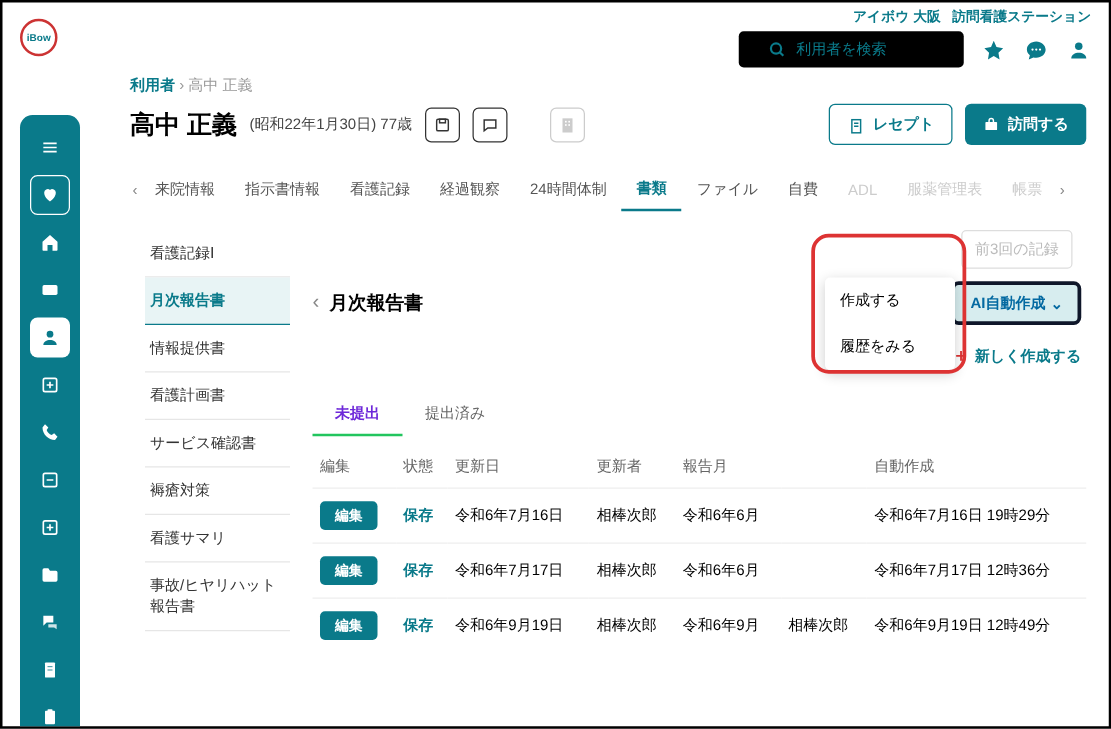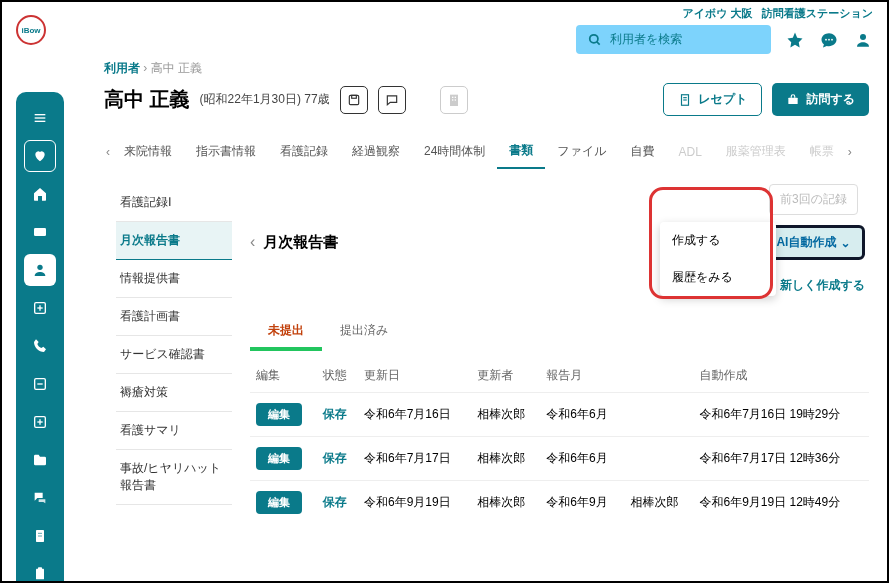--- a/index.html
+++ b/index.html
@@ -4,38 +4,38 @@
 <style>
 * { margin:0; padding:0; box-sizing:border-box; font-family:"Hiragino Sans","Meiryo",sans-serif; }
 body { background:#fff; width:889px; height:583px; overflow:hidden; position:relative; border:2px solid #000; }
 
 .top-bar { height:56px; display:flex; align-items:center; padding:0 14px; gap:10px; }
 .logo { width:30px; height:30px; border:2px solid #c33; border-radius:50%; position:relative; display:flex; align-items:center; justify-content:center; font-size:8px; font-weight:bold; color:#0a7a8a; }
 .logo::after{content:"iBow"; }
 .top-right { margin-left:auto; display:flex; flex-direction:column; align-items:flex-end; gap:4px; }
 .org-line { color:#0a7a8a; font-size:11px; font-weight:bold; }
 .search-row { display:flex; align-items:center; gap:14px; }
-.search-box { background:#7dd3fc; border-radius:4px; padding:6px 12px; display:flex; align-items:center; gap:8px; color:#0a7a8a; font-size:12px; width:195px; }
+.search-box { background:#000000; border-radius:4px; padding:6px 24px; display:flex; align-items:center; gap:8px; color:#0a7a8a; font-size:12px; width:180px; }
 .top-icon { color:#0a7a8a; width:20px; height:20px; display:flex; align-items:center; justify-content:center; }
 
 .side-rail { position:absolute; left:14px; top:90px; width:48px; background:#0a7a8a; border-radius:10px; padding:10px 0; display:flex; flex-direction:column; align-items:center; gap:6px; }
 .rail-item { width:32px; height:32px; border-radius:6px; display:flex; align-items:center; justify-content:center; color:#fff; cursor:pointer; }
 .rail-item.selected { background:#fff; color:#0a7a8a; }
 .rail-item.outlined { border:1px solid #fff; }
 
 .main { margin-left:78px; padding:0 18px 0 24px; }
 .crumb { font-size:12px; color:#0a7a8a; font-weight:bold; margin-top:2px;}
 .crumb .dim{ color:#999; font-weight:normal;}
 .hdr-row{ display:flex; align-items:center; gap:10px; margin-top:6px; }
 .pname{ font-size:20px; font-weight:bold; }
 .pmeta{ font-size:12px; color:#444; }
 .sq-btn{ width:28px; height:28px; border:1px solid #333; border-radius:5px; display:flex; align-items:center; justify-content:center; background:#fff; cursor:pointer; font-size:14px;}
 .bldg{ width:28px; height:28px; border:1px solid #ccc; border-radius:5px; display:flex; align-items:center; justify-content:center; color:#bbb;}
 .hdr-actions{ margin-left:auto; display:flex; gap:10px; }
-.btn-outline{ border:1.5px solid #0a7a8a; color:#0a7a8a; background:#fff; border-radius:5px; padding:7px 14px; font-size:12px; font-weight:bold; display:flex; align-items:center; gap:6px; cursor:pointer;}
+.btn-outline{ border:1.5px solid #0a7a8a; color:#0a7a8a; background:#fff; border-radius:5px; padding:7px 14px; font-size:12px; font-weight:bold; display:flex; align-items:flex-end; gap:6px; cursor:pointer;}
 .btn-fill{ background:#0a7a8a; color:#fff; border:none; border-radius:5px; padding:7px 14px; font-size:12px; font-weight:bold; display:flex; align-items:center; gap:6px; cursor:pointer;}
 
 .tabstrip{ display:flex; align-items:center; gap:0; margin-top:18px; border-bottom:1px solid transparent; font-size:12px; color:#555;}
 .tabstrip .chev{ color:#888; padding:0 2px; cursor:pointer;}
 .tab{ padding:8px 12px; cursor:pointer; white-space:nowrap;}
 .tab.active{ color:#0a7a8a; font-weight:bold; border-bottom:2px solid #0a7a8a;}
 .tab.dim{ color:#ccc; }
 
 .content-row{ display:flex; gap:18px; margin-top:14px; }
 .sub-nav{ width:128px; font-size:12px; }
@@ -47,26 +47,26 @@
 .back-chev{ color:#888; margin-right:8px; cursor:pointer; font-size:16px;}
 .sec-title{ font-size:15px; font-weight:bold; }
 .sec-right{ margin-left:auto; display:flex; gap:10px; align-items:center;flex-direction:column;}
 .ghost-btn{ border:1px solid #ddd; color:#bbb; background:#fff; border-radius:4px; padding:6px 10px; font-size:12px;}
 .ai-btn{ border:3px solid #0f172a; background:#d7edef; color:#0369a1; border-radius:6px; padding:6px 12px; font-size:12px; font-weight:bold; display:flex; align-items:center; gap:4px; cursor:pointer;}
 .plus-btn{ color:#0a7a8a; border:none; background:none; font-size:12px; font-weight:bold; cursor:pointer; display:flex; align-items:center; gap:4px; padding:6px 4px;}
 .plus-btn .plus{ color:#d33; font-size:14px; }
 
 .highlight-box{ position:absolute; border:3px solid #d33; border-radius:14px; width:124px; height:112px; top:185px; left:647px; pointer-events:none; z-index:5;}
 
-.dropdown{ position:absolute; top:220px; left:658px; background:#fff; border-radius:4px; box-shadow:0 3px 10px rgba(0,0,0,.2); z-index:4; width:116px; font-size:12px;}
+.dropdown{ position:absolute; top:220px; left:658px; background:#fff; border-radius:4px; box-shadow:0 3px 10px rgba(0,0,0,.2); z-index:4; width:104px; font-size:12px;}
 .dropdown .dd-item{ padding:10px 12px; cursor:pointer; }
 
 .subtabs{ display:flex; gap:0; margin-top:14px; font-size:12px;}
 .subtab{ padding:8px 18px; cursor:pointer; color:#666;}
-.subtab.active{ color:#c2410c; font-weight:bold; border-bottom:4px solid #22c55e;}
+.subtab.active{ color:#6d28d9; font-weight:bold; border-bottom:2px solid #22c55e;}
 
 .tbl{ width:100%; margin-top:8px; font-size:12px; border-collapse:collapse;}
 .tbl th{ text-align:left; color:#666; font-weight:normal; padding:8px 6px;}
 .tbl td{ padding:10px 6px; border-top:1px solid #eee;}
 .edit-pill{ background:#0a7a8a; color:#fff; border:none; border-radius:4px; padding:4px 12px; font-size:11px; font-weight:bold; cursor:pointer;}
 .status-link{ color:#0a7a8a; font-weight:bold;}
 svg{display:block;}
 </style>
 </head>
 <body>

